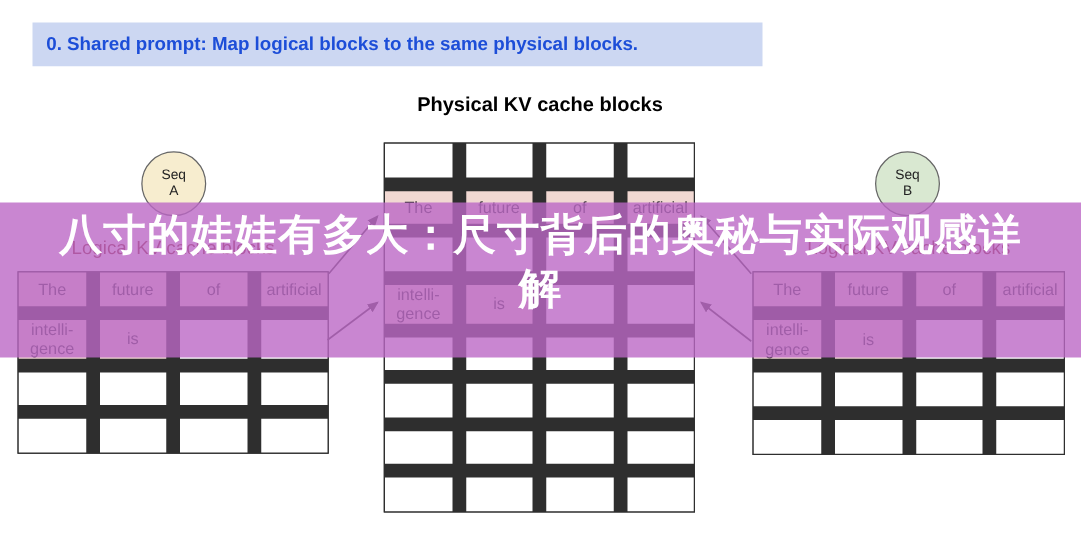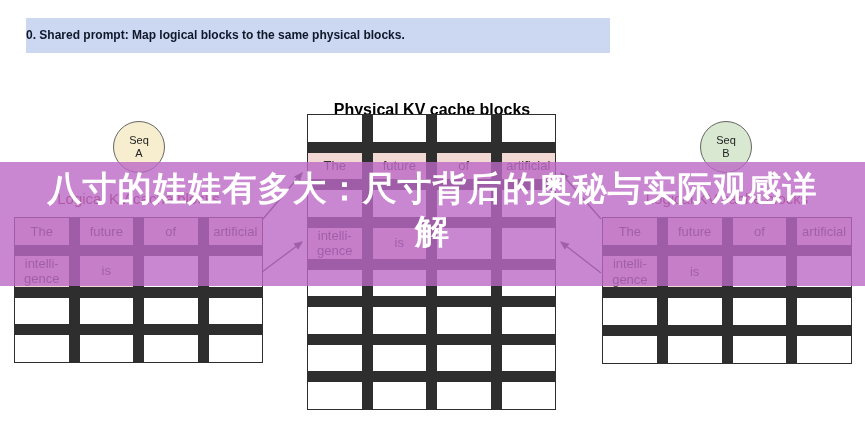--- a/index.html
+++ b/index.html
@@ -3,26 +3,26 @@
 <meta charset="utf-8">
 <style>
   html,body{margin:0;padding:0;background:#fff;}
   #stage{
     position:relative;width:865px;height:426px;background:#ffffff;overflow:hidden;
     font-family:"Liberation Sans","DejaVu Sans",sans-serif;
   }
   
   .banner{
     position:absolute;left:26px;top:18px;width:584px;height:35px;
-    background:#ccd7f2;color:#0f172a;font-weight:bold;font-size:12px;
-    line-height:35px;padding-left:0;box-sizing:border-box;white-space:nowrap;
+    background:#ccd7f2;color:#1d4ed8;font-weight:bold;font-size:15px;
+    line-height:35px;padding-left:11px;box-sizing:border-box;white-space:nowrap;
   }
   
   .physical-title{
-    position:absolute;left:297px;top:101px;width:270px;text-align:center;
+    position:absolute;left:297px;top:76px;width:270px;text-align:center;
     font-weight:bold;font-size:16px;color:#000;
   }
   .logical-label{
     position:absolute;top:190px;width:249px;text-align:center;
     font-size:15px;color:#7f1d1d;
   }
   .logical-label.left{left:14px;}
   .logical-label.right{left:602px;width:250px;}
   
   .seq-circle{

